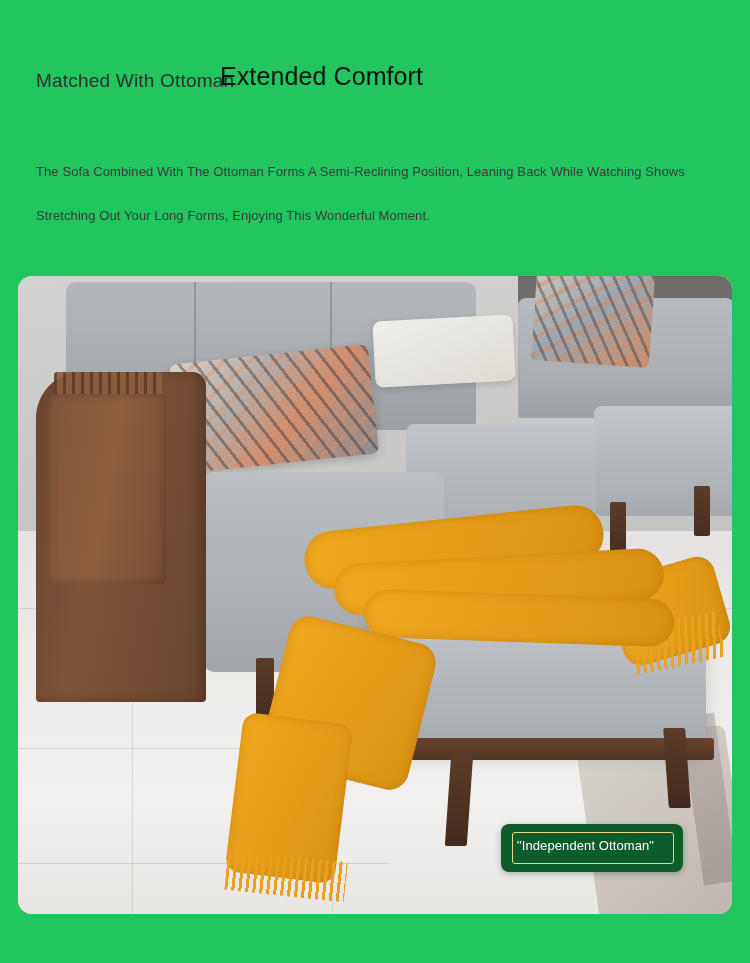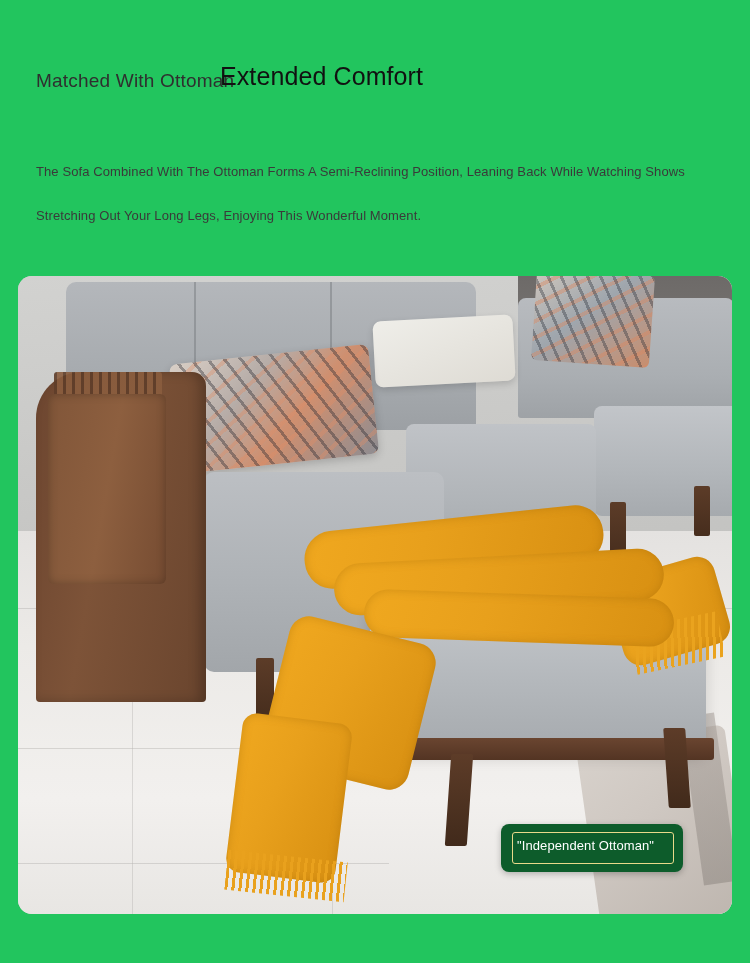--- a/index.html
+++ b/index.html
@@ -287,21 +287,21 @@
 
 <div class="page">
 
   <div class="heading-wrap">
     <div class="heading-sub">Matched With Ottoman</div>
     <div class="heading-main">Extended Comfort</div>
   </div>
 
   <div class="desc">
     <div class="desc-line">The Sofa Combined With The Ottoman Forms A Semi-Reclining Position, Leaning Back While Watching Shows</div>
-    <div class="desc-line">Stretching Out Your Long Legs, Enjoying This Wonderful Moment.</div>
+    <div class="desc-line">Stretching Out Your Long Forms, Enjoying This Wonderful Moment.</div>
   </div>
 
   <div class="photo">
 
     <div class="bg-wall"></div>
     <div class="bg-wall-dark"></div>
     <div class="bg-floor"></div>
 
     <div class="floor-line" style="left:0; top:52%; width:100%;"></div>
     <div class="floor-line" style="left:0; top:74%; width:60%;"></div>

